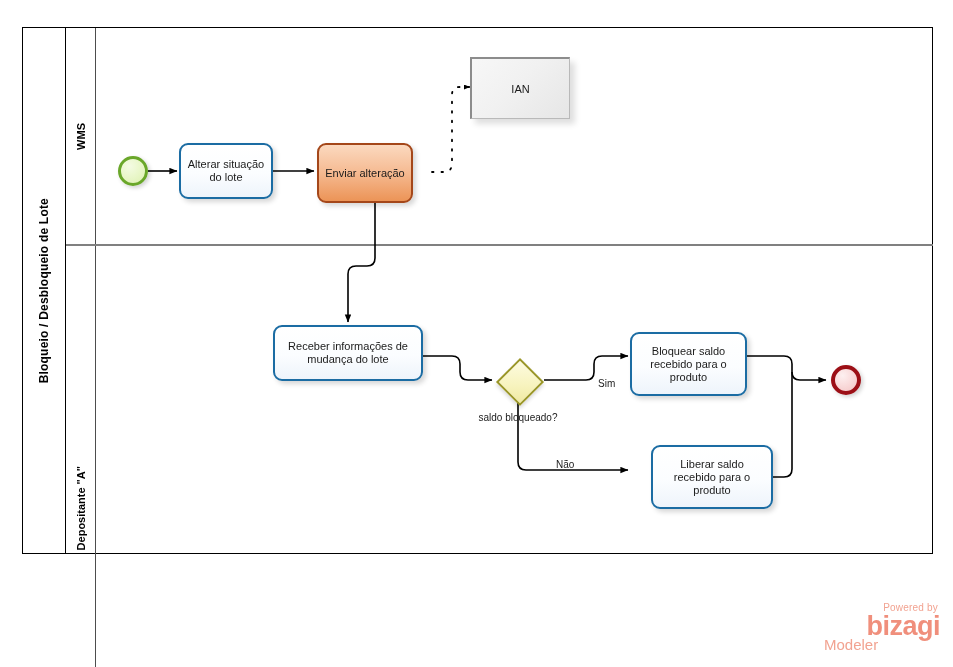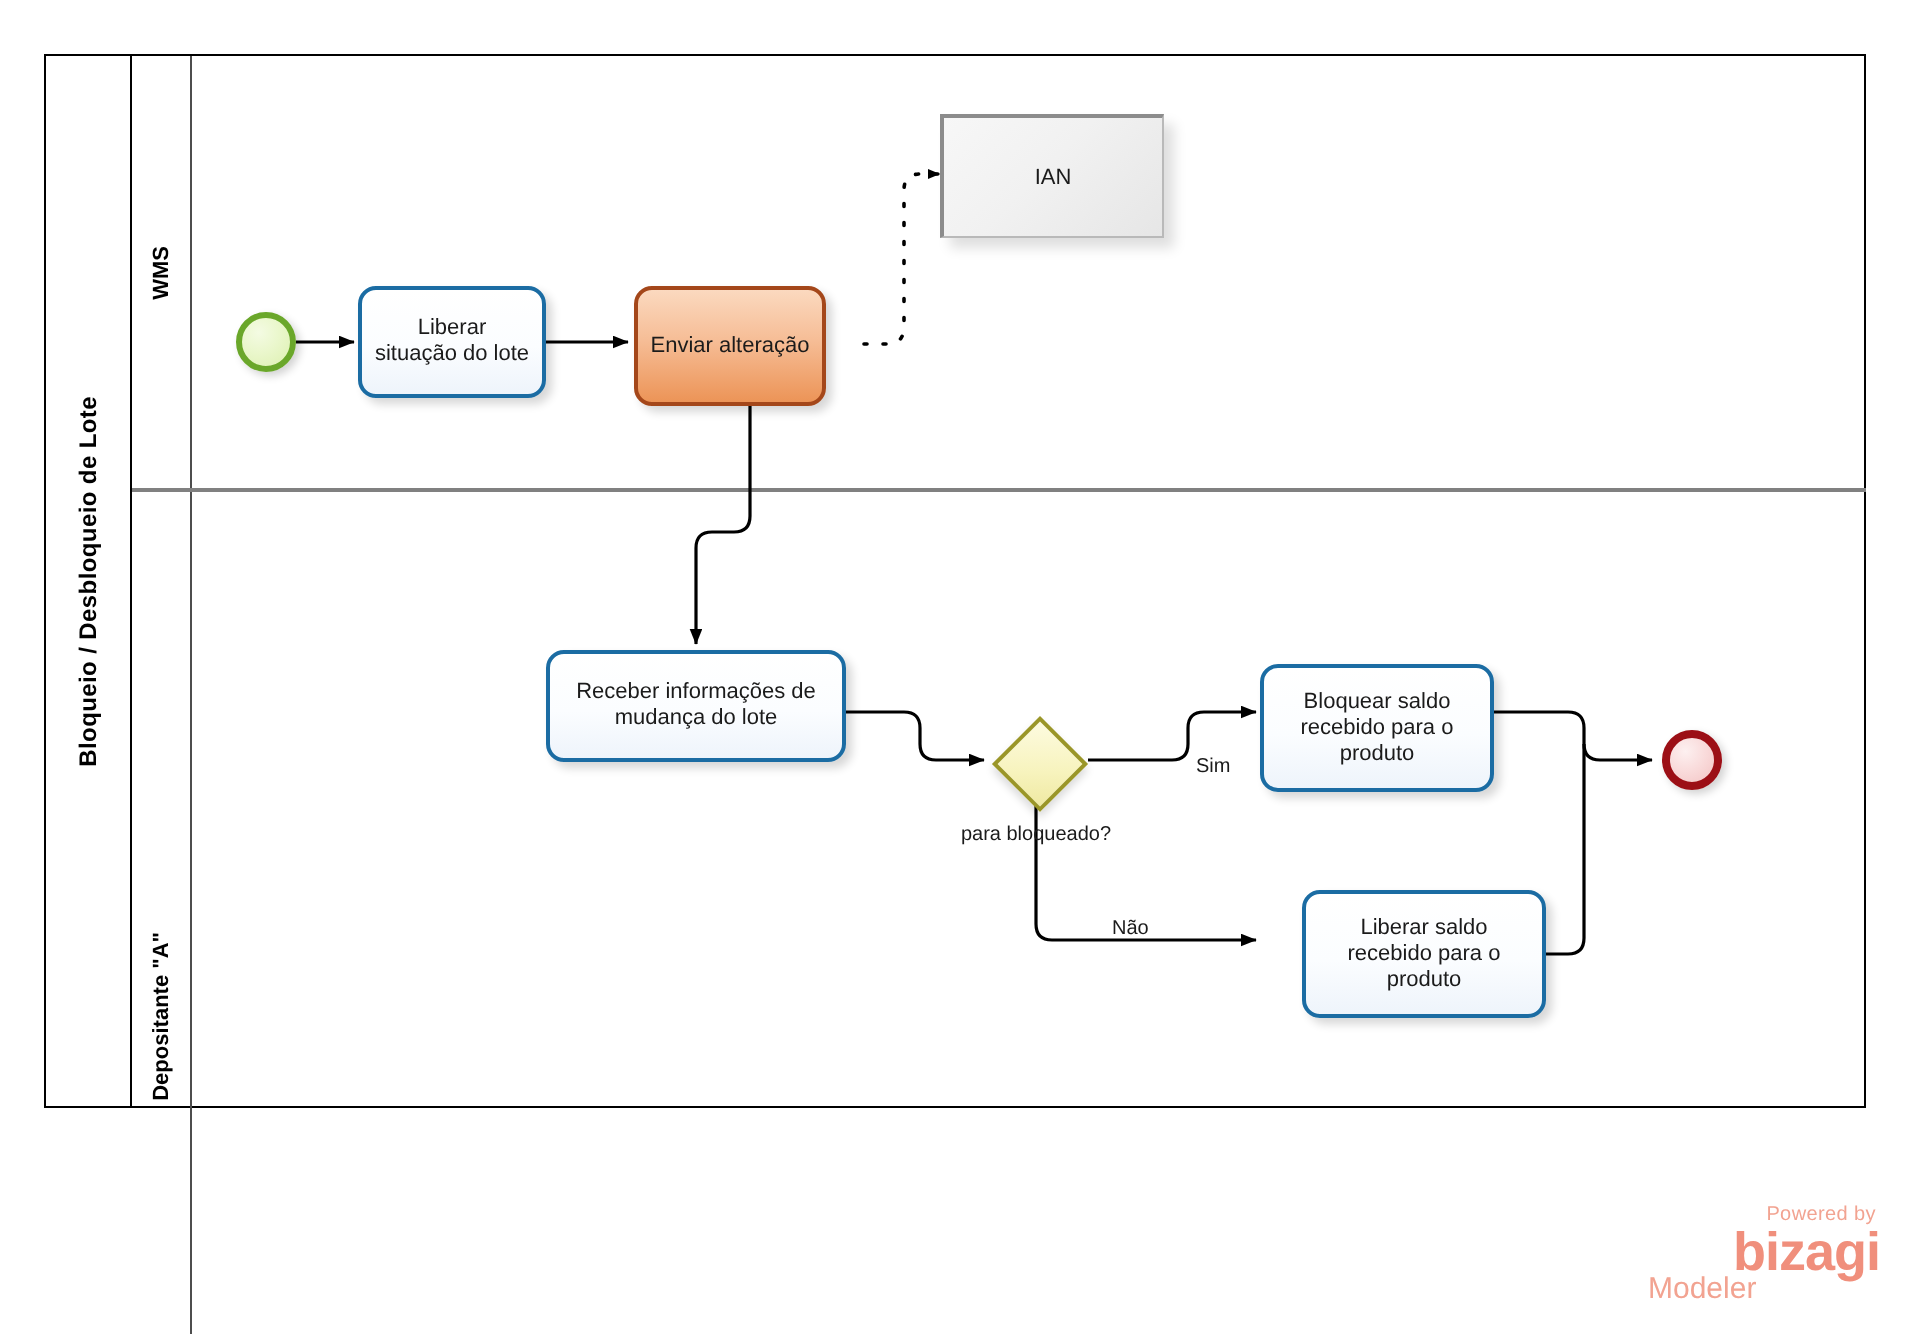--- a/index.html
+++ b/index.html
@@ -132,21 +132,21 @@
     left: 6px; top: 6px;
     width: 30px; height: 30px;
     border: 2px solid #9a9628;
     background: linear-gradient(135deg, #fdfbe0 0%, #f7f3bd 60%, #efe9a2 100%);
     transform: rotate(45deg);
     box-shadow: 2px 2px 4px rgba(0,0,0,0.15);
   }
 
   
   .data-obj {
-    width: 112px;
+    width: 100px;
     height: 62px;
     background: linear-gradient(135deg, #f7f7f7 0%, #f1f1f1 45%, #e6e6e6 100%);
     border-top: 2px solid #8c8c8c;
     border-left: 2px solid #8c8c8c;
     border-right: 1px solid #b9b9b9;
     border-bottom: 1px solid #b9b9b9;
     box-shadow: 5px 5px 6px rgba(0,0,0,0.13);
     display: flex;
     align-items: center;
     justify-content: center;
@@ -257,39 +257,39 @@
     <path d="M 518,403 L 518,462 Q 518,470 526,470 L 628,470" stroke="#000" stroke-width="1.6" fill="none" marker-end="url(#arrowFilled)"></path>
 
     <path d="M 747,356 L 784,356 Q 792,356 792,364 L 792,372 Q 792,380 800,380 L 826,380" stroke="#000" stroke-width="1.6" fill="none" marker-end="url(#arrowFilled)"></path>
 
     <path d="M 752,477 L 784,477 Q 792,477 792,469 L 792,372" stroke="#000" stroke-width="1.6" fill="none"></path>
   </svg>
 
   <div class="shape event event-start" style="left:118px; top:156px;"></div>
 
   <div class="shape task task-blue" style="left:179px; top:143px; width:94px; height:56px;">
-    <span>Liberar situação do lote</span>
+    <span>Alterar situação do lote</span>
   </div>
 
   <div class="shape task task-orange" style="left:317px; top:143px; width:96px; height:60px;">
     <span>Enviar alteração</span>
   </div>
 
   <div class="shape data-obj" style="left:470px; top:57px;">
     <span>IAN</span>
   </div>
 
   <div class="shape task task-blue" style="left:273px; top:325px; width:150px; height:56px;justify-content:center;">
     <span>Receber informações de mudança do lote</span>
   </div>
 
   <div class="shape gateway-wrap" style="left:497px; top:359px;">
     <div class="gateway"></div>
   </div>
-  <div class="gw-label" style="left:473px; top:412px;">para bloqueado?</div>
+  <div class="gw-label" style="left:473px; top:412px;">saldo bloqueado?</div>
 
   <div class="flow-label" style="left:598px; top:378px;">Sim</div>
   <div class="flow-label" style="left:540px; top:459px;margin-left:16px;">Não</div>
 
   <div class="shape task task-blue" style="left:630px; top:332px; width:117px; height:64px;">
     <span>Bloquear saldo recebido para o produto</span>
   </div>
 
   <div class="shape task task-blue" style="left:630px; top:445px; width:122px; height:64px;margin-left:21px;">
     <span>Liberar saldo recebido para o produto</span>

